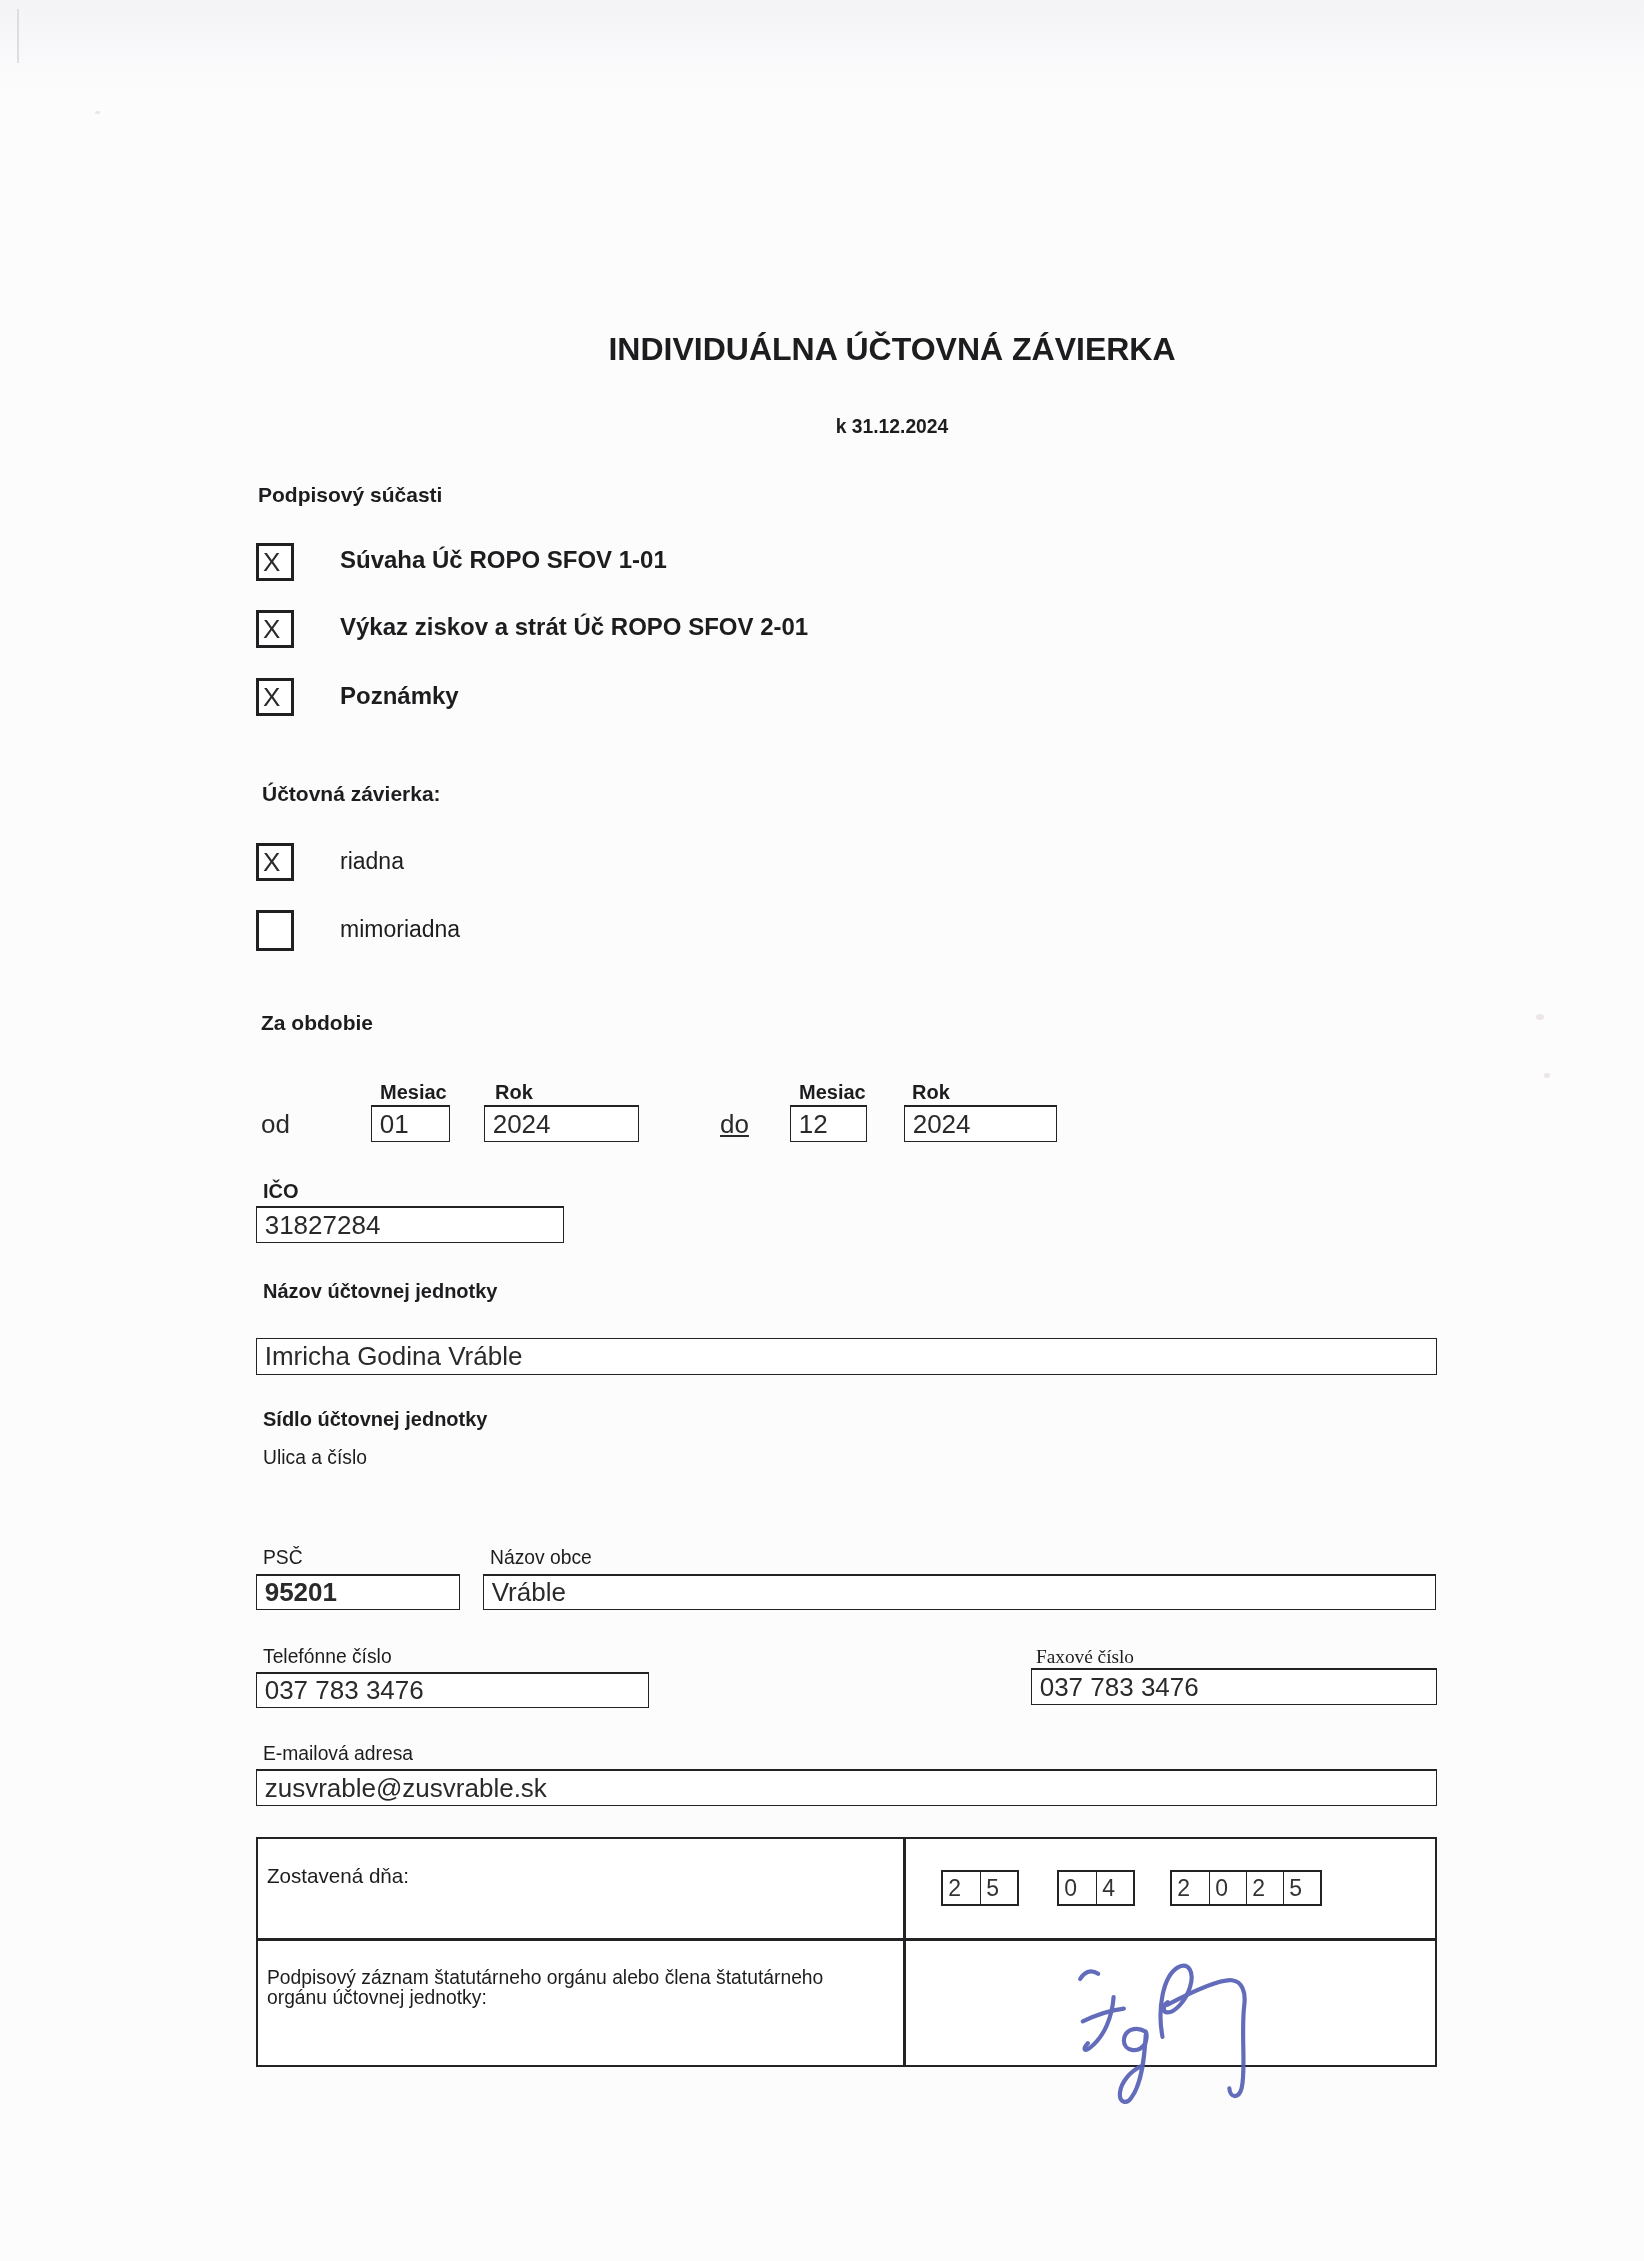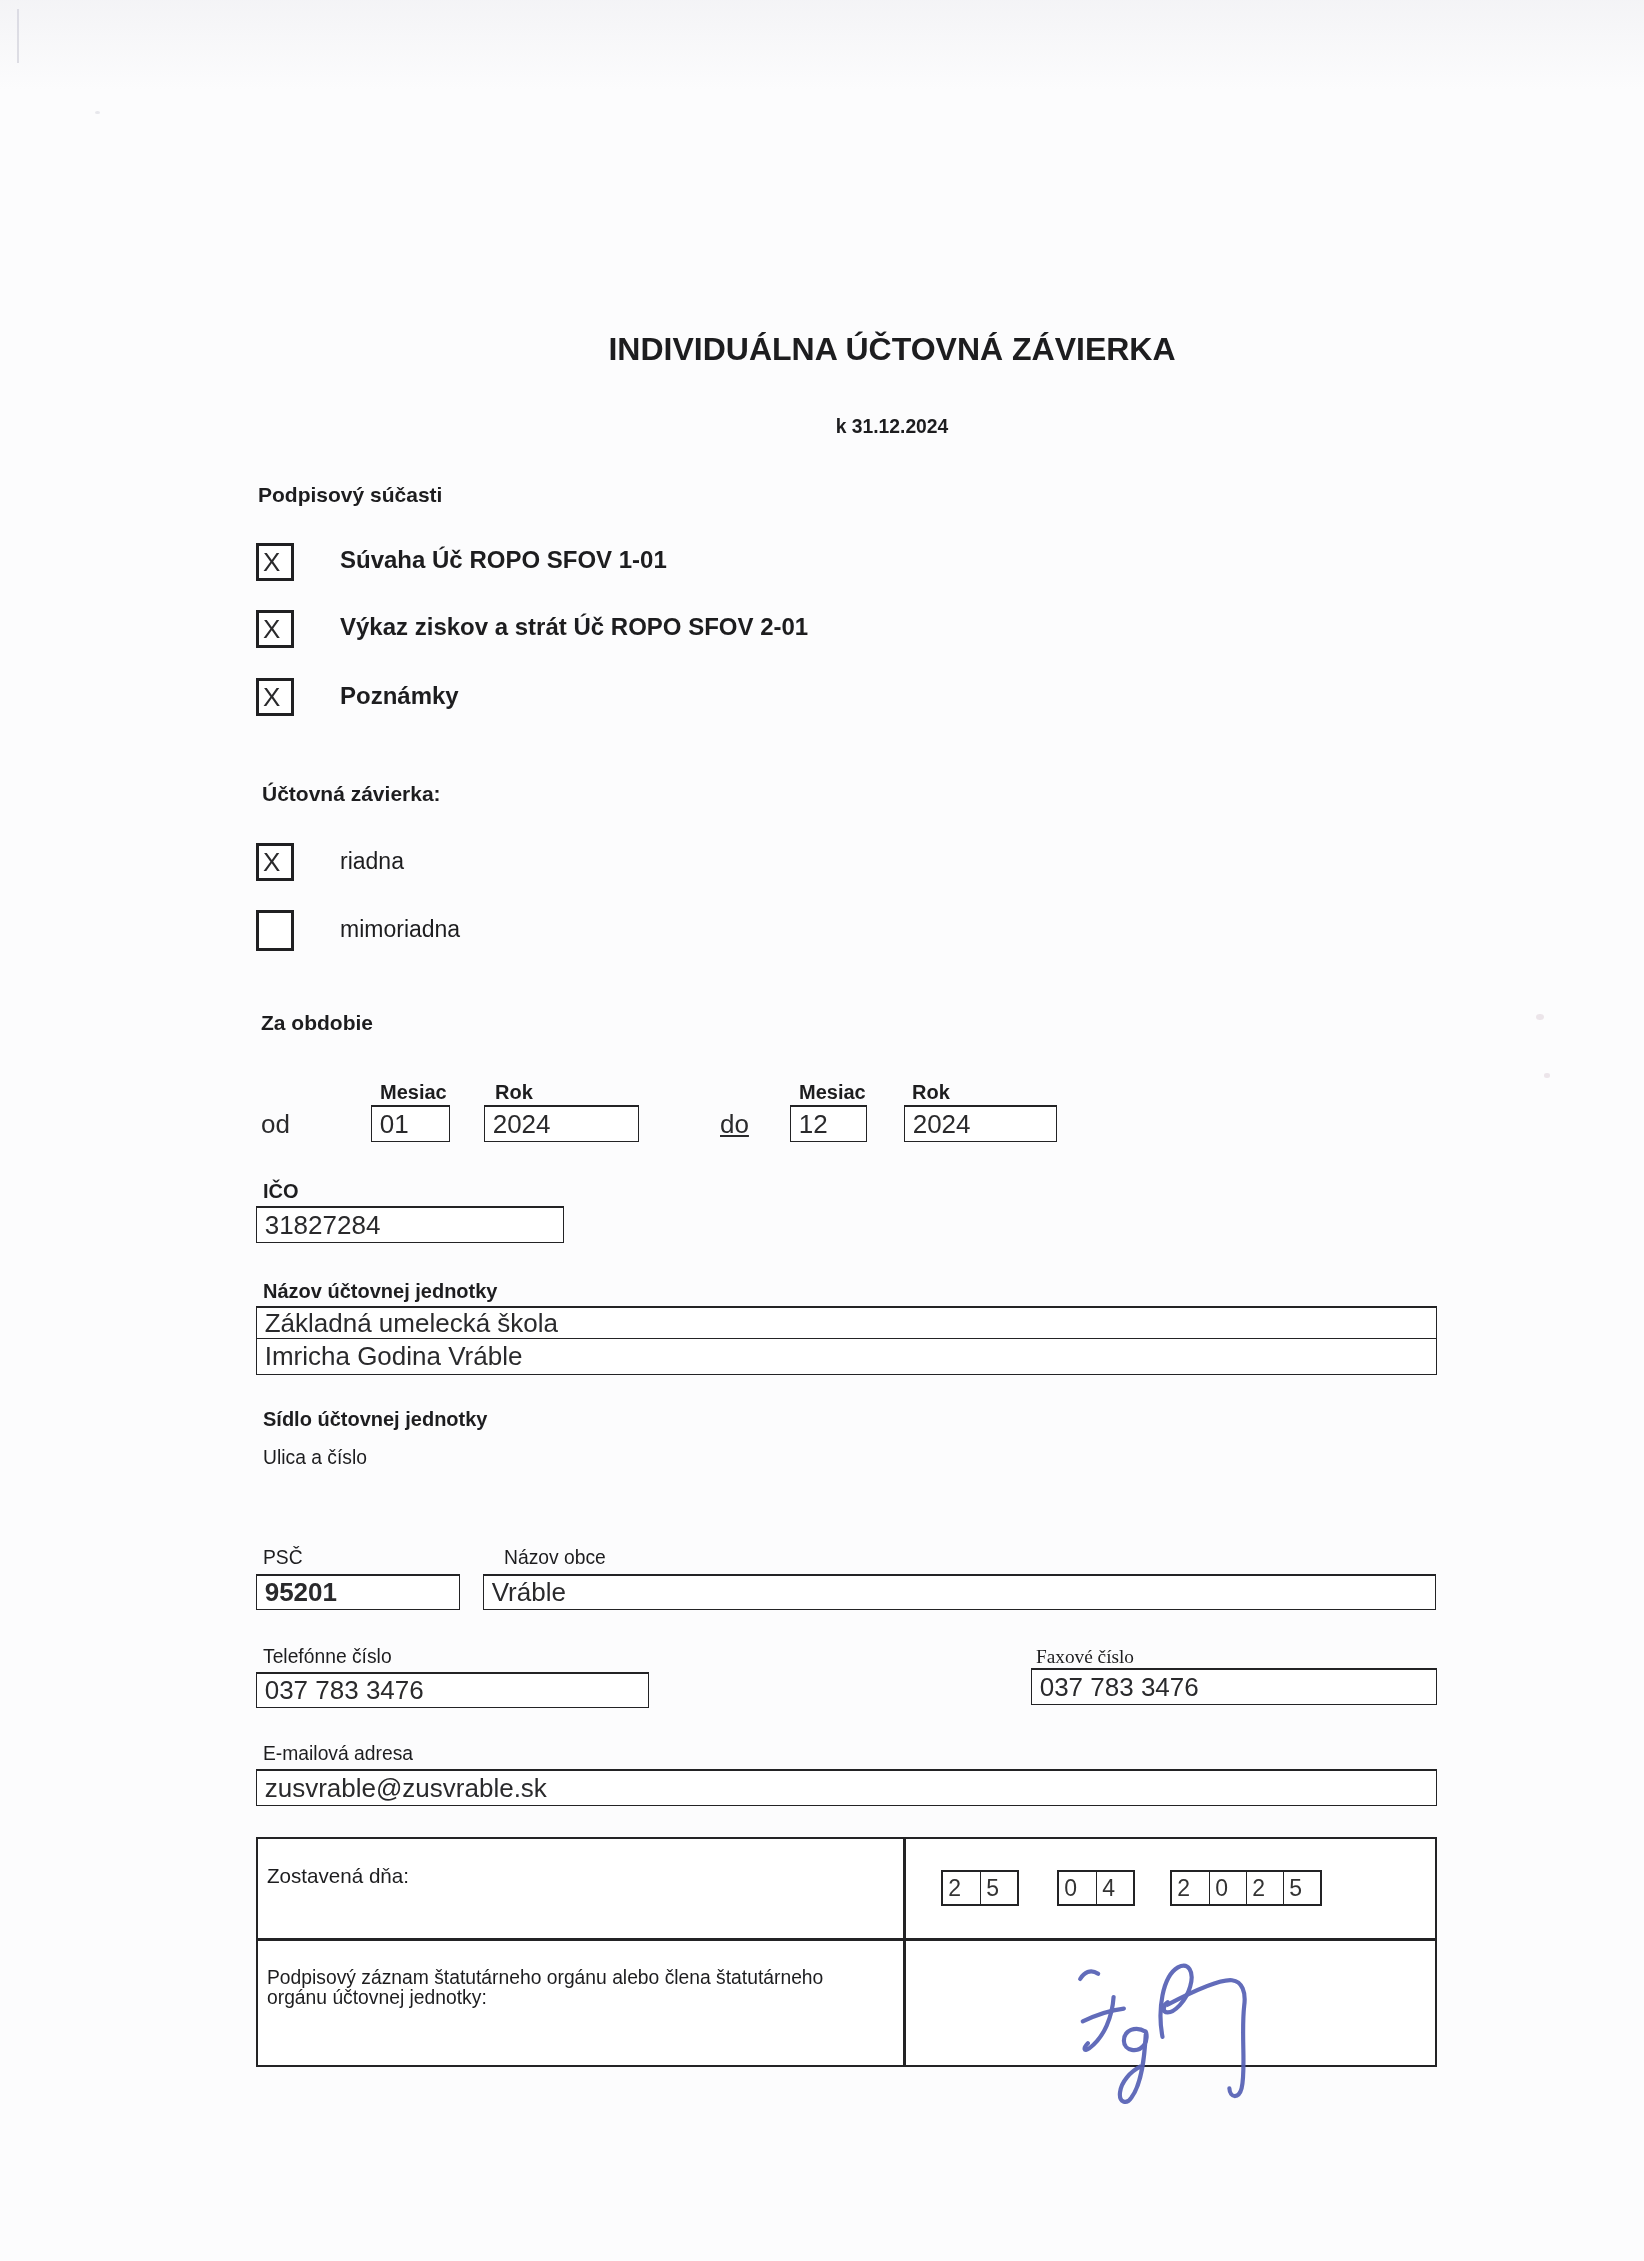--- a/index.html
+++ b/index.html
@@ -120,32 +120,29 @@
   <div class="fieldbox" style="left:904px;top:1105px;width:153px;height:37px;">
     <span>2024</span>
   </div>
 
   <div class="abs lab-b" style="left:263px;top:1180px;">IČO</div>
   <div class="fieldbox" style="left:256px;top:1206px;width:308px;height:37px;">
     <span>31827284</span>
   </div>
 
   <div class="abs lab-b" style="left:263px;top:1280px;">Názov účtovnej jednotky</div>
-  <div class="fieldbox" style="left:256px;top:1306px;width:1181px;height:33px;">
-    <span>Základná umelecká škola</span>
-  </div>
   <div class="fieldbox" style="left:256px;top:1338px;width:1181px;height:37px;border-top-width:1.9px;">
     <span>Imricha Godina Vráble</span>
   </div>
 
   <div class="abs lab-b" style="left:263px;top:1408px;">Sídlo účtovnej jednotky</div>
   <div class="abs lab" style="left:263px;top:1447px;">Ulica a číslo</div>
 
   <div class="abs lab" style="left:263px;top:1547px;">PSČ</div>
-  <div class="abs lab" style="left:504px;top:1547px;">Názov obce</div>
+  <div class="abs lab" style="left:490px;top:1547px;">Názov obce</div>
   <div class="fieldbox" style="left:256px;top:1574px;width:204px;height:36px;font-weight:bold;">
     <span>95201</span>
   </div>
   <div class="fieldbox" style="left:483px;top:1574px;width:953px;height:36px;">
     <span>Vráble</span>
   </div>
 
   <div class="abs lab" style="left:263px;top:1646px;">Telefónne číslo</div>
   <div class="abs lab" style="left:1036px;top:1646px;font-family:Liberation Serif, serif;">Faxové číslo</div>
   <div class="fieldbox" style="left:256px;top:1672px;width:393px;height:36px;">

